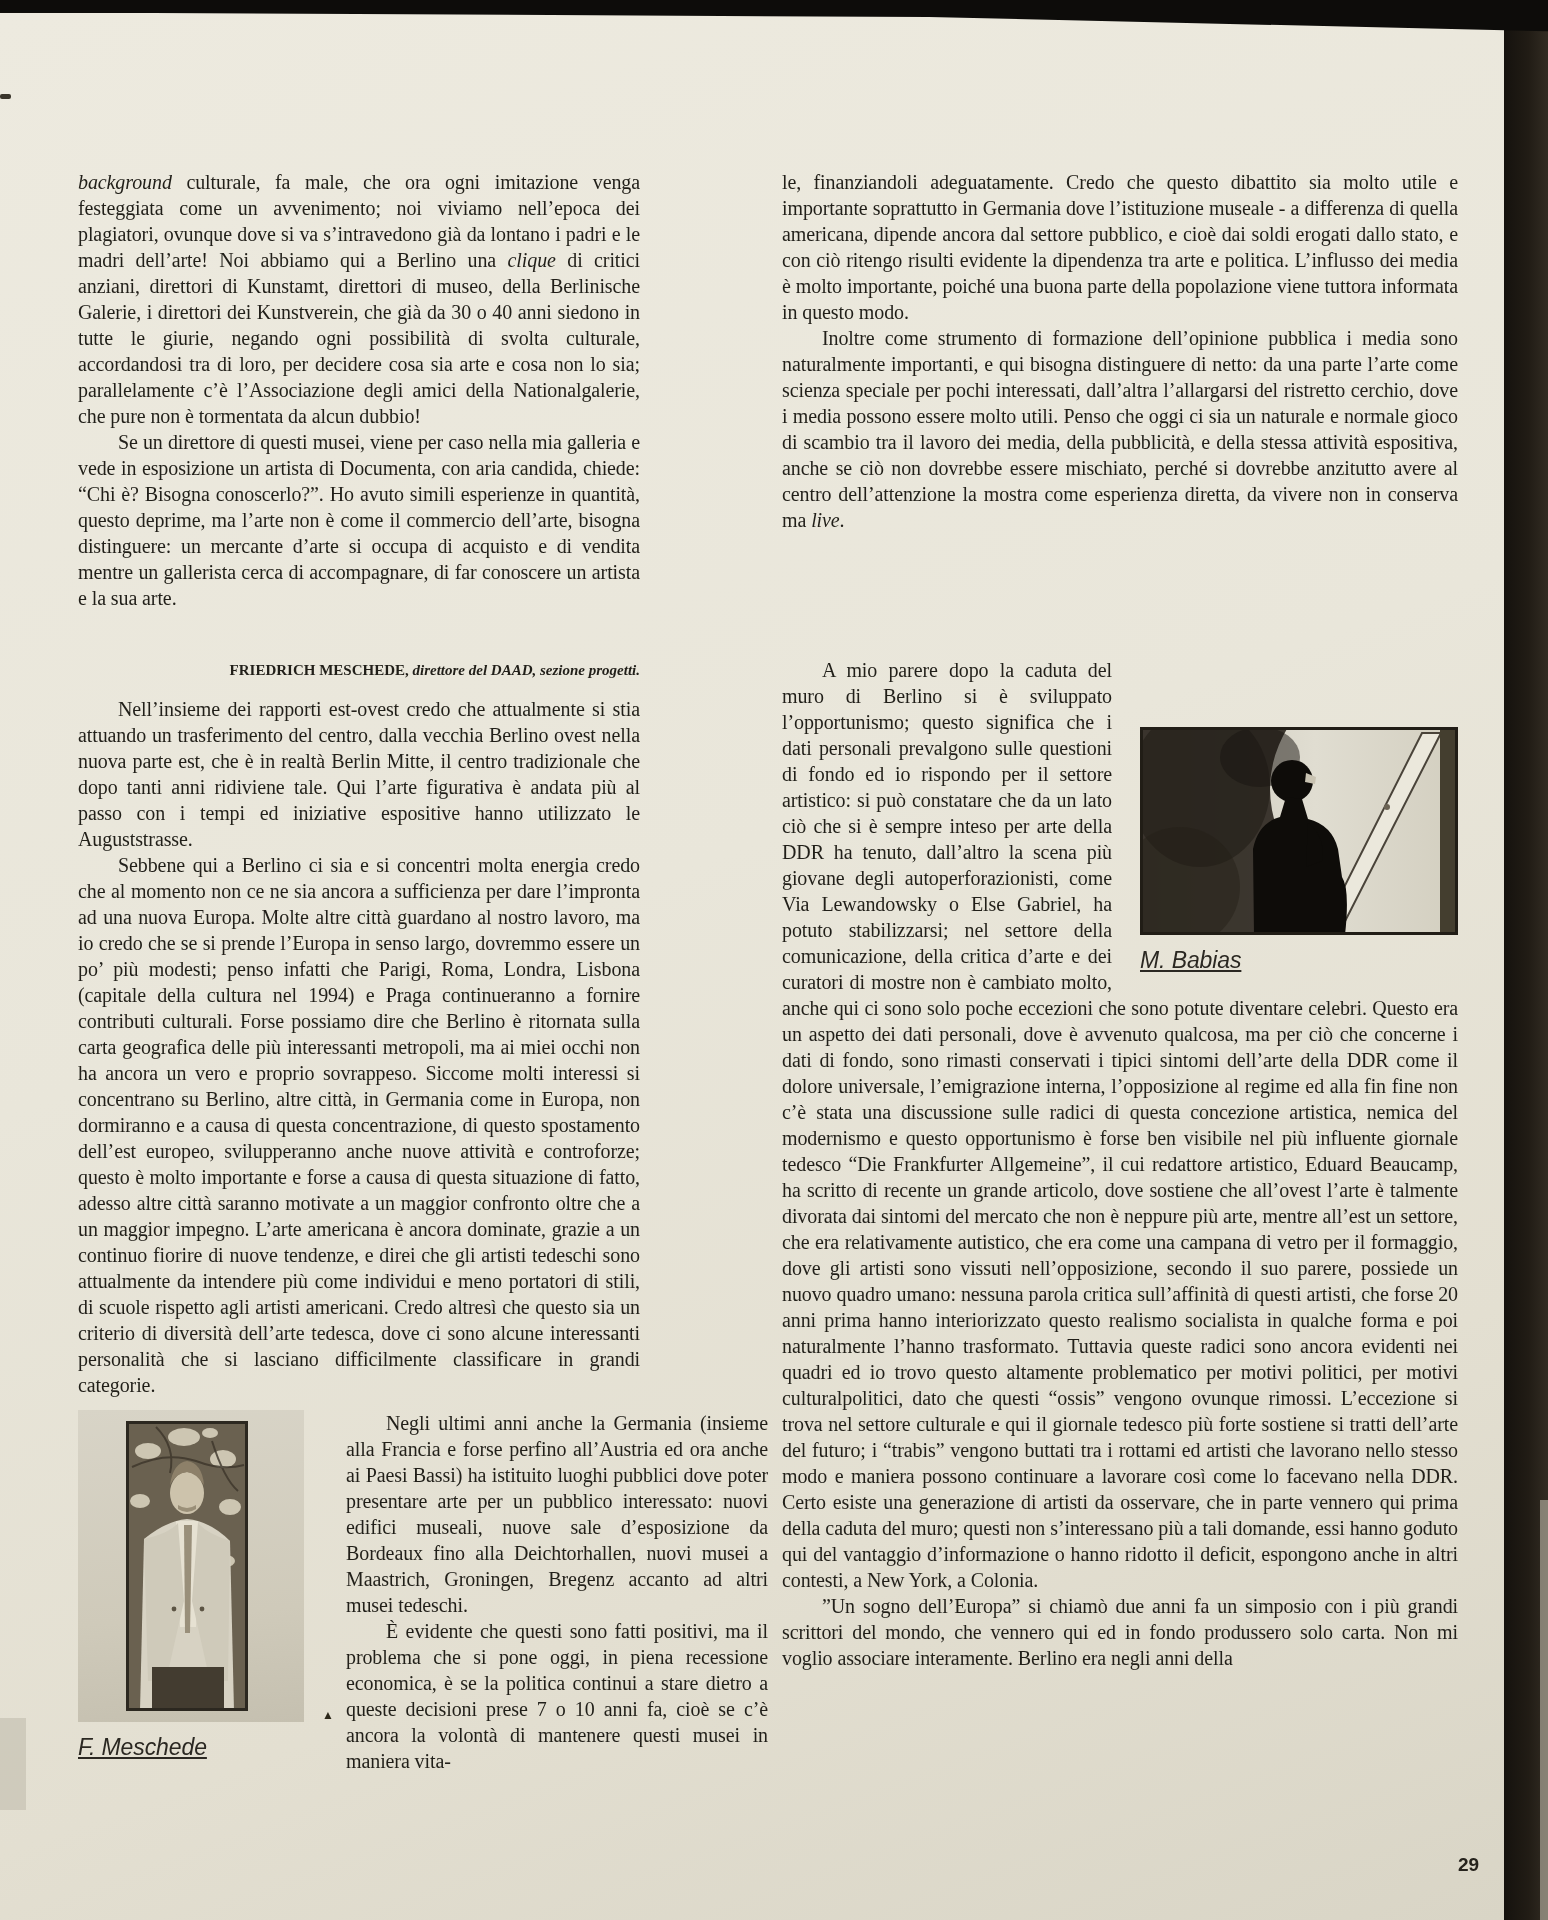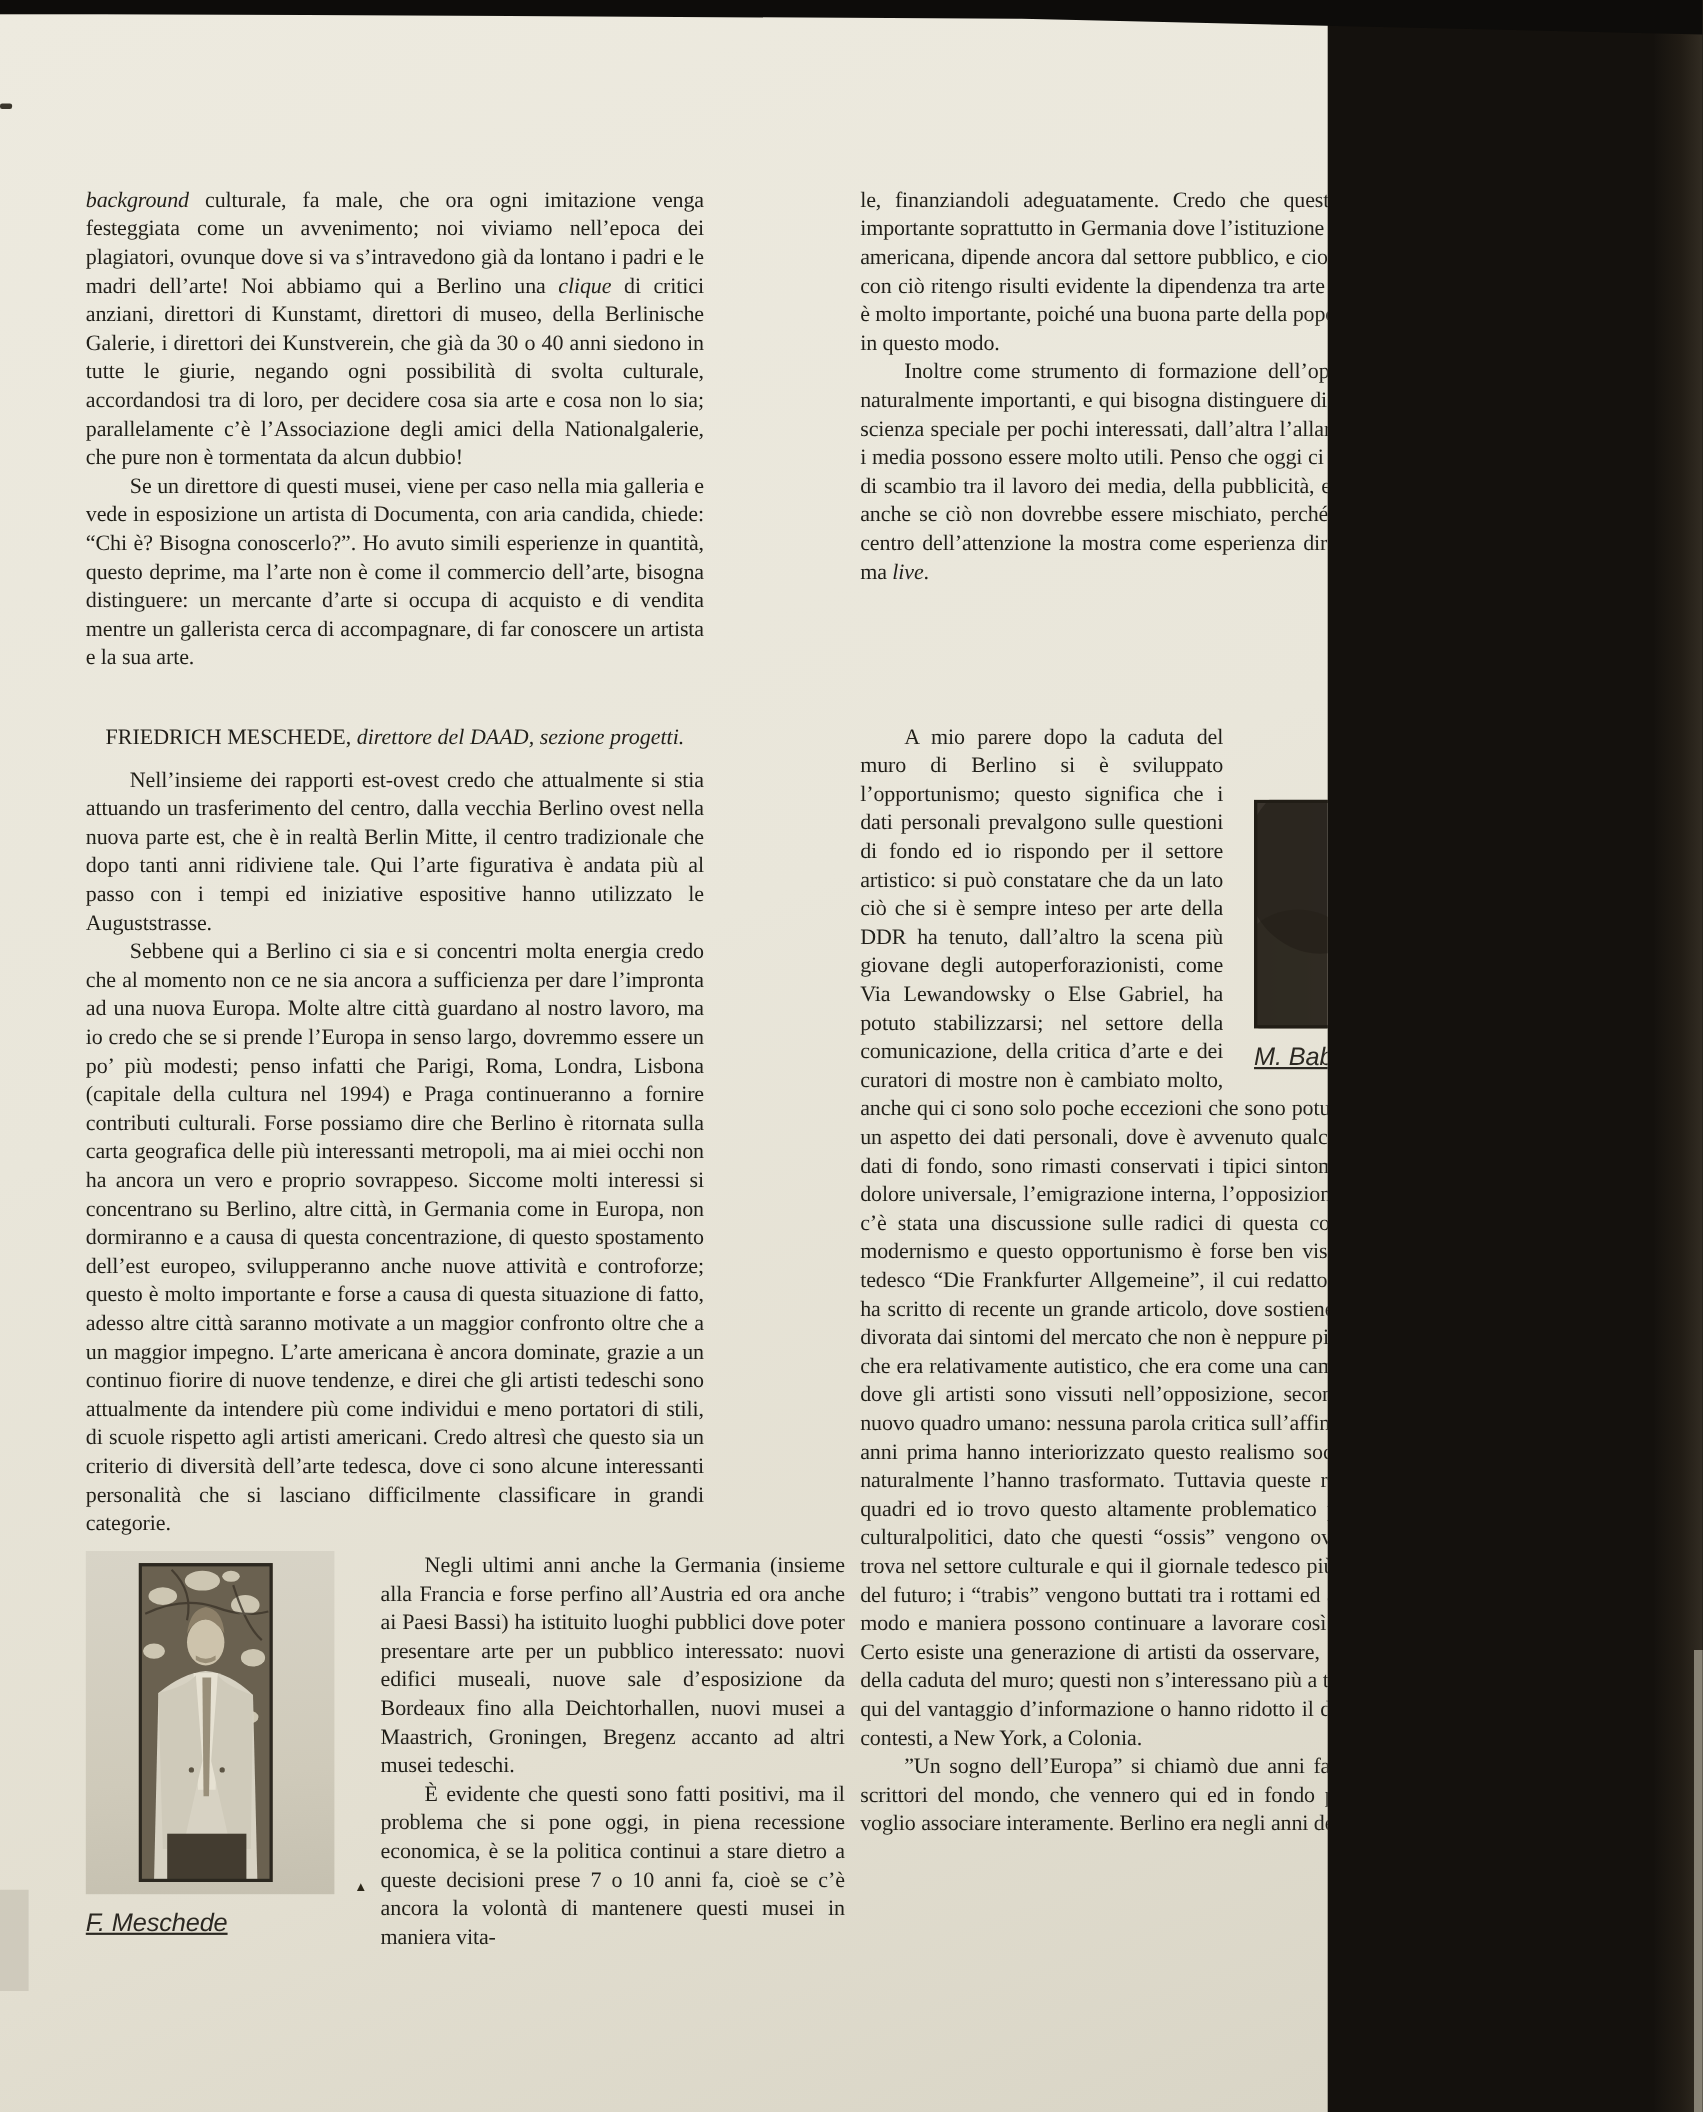--- a/index.html
+++ b/index.html
@@ -2,21 +2,21 @@
 <html><head>
 <meta charset="utf-8">
 <style>
   html,body{margin:0;padding:0;}
   body{
     width:1548px;height:1920px;position:relative;overflow:hidden;
     background:#14110d;
     font-family:"Liberation Serif", serif;
   }
   .paper{
-    position:absolute;left:0;top:13px;width:1207px;height:1907px;
+    position:absolute;left:0;top:13px;width:1504px;height:1907px;
     background:linear-gradient(160deg,#edeadf 0%,#e9e6da 45%,#e3dfd1 75%,#d9d5c6 100%);
     color:#211f19;overflow:hidden;
   }
   
   .scan-edge-top{
     position:absolute;left:0;top:0;width:100%;height:34px;background:#0d0c0a;
     clip-path:polygon(0 0,100% 0,100% 92%,60% 50%,0 36%);
     z-index:5;
   }
   .scan-edge-right{
@@ -39,22 +39,22 @@
   .content{
     position:absolute;left:78px;top:156px;width:1380px;
     display:grid;grid-template-columns:562px 676px;column-gap:142px;
     font-size:20px;line-height:26px;text-align:justify;
     letter-spacing:-0.1px;
   }
   p{margin:0;text-indent:40px;}
   p.noindent{text-indent:0;}
   .intro{height:488px;overflow:hidden;}
   .sec-head{
-    margin:0 0 13px 0;font-size:20px;font-weight:400;line-height:26px;
-    text-align:center;letter-spacing:0;
+    margin:0 0 13px 0;font-size:15px;font-weight:700;line-height:26px;
+    text-align:right;letter-spacing:0;
   }
   .sec-head i{letter-spacing:0;}
   
   .wrapblock{margin-top:12px;width:690px;}
   .wrapblock::after{content:"";display:block;clear:both;}
   .photo-block.meschede{
     float:left;width:268px;min-height:356px;position:relative;
   }
   .mat{
     width:226px;height:312px;position:relative;

